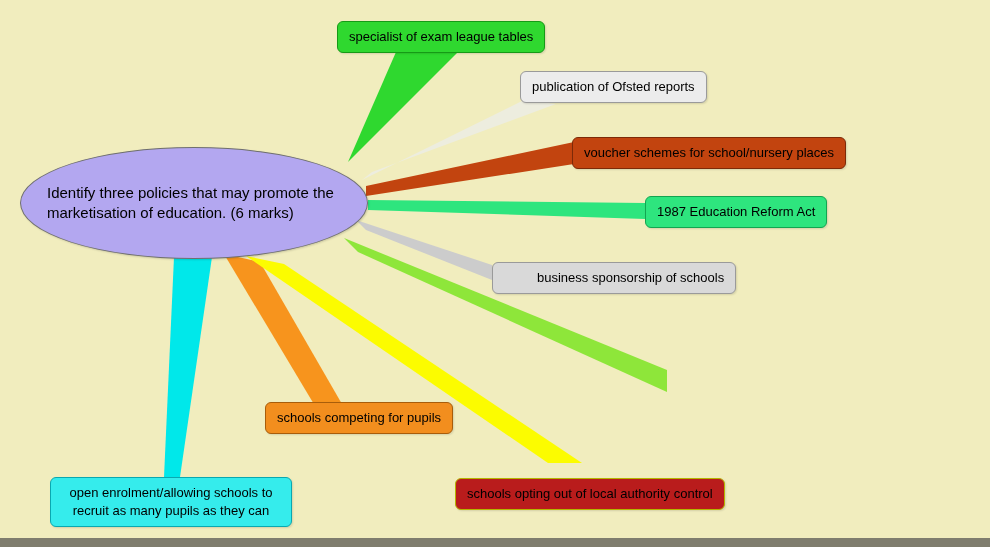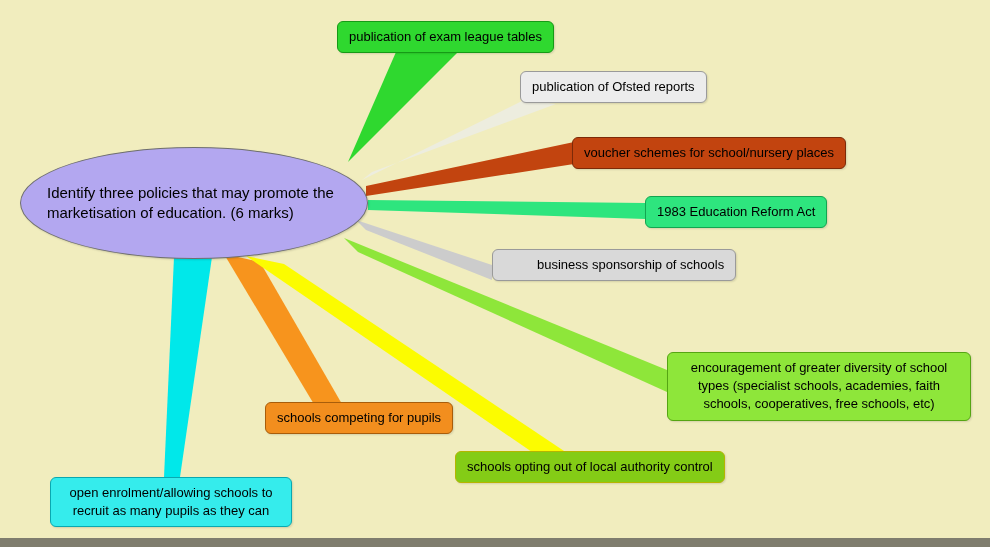--- a/index.html
+++ b/index.html
@@ -50,32 +50,31 @@
     <polygon points="368,200 645,203 645,219 368,210" fill="#2ee57e"></polygon>
     <polygon points="356,220 492,265 492,280 366,230" fill="#cccccc"></polygon>
     <polygon points="344,238 667,370 667,392 358,252" fill="#8ee63a"></polygon>
     <polygon points="224,254 318,411 346,411 260,262" fill="#f7941d"></polygon>
     <polygon points="246,256 548,463 582,463 284,264" fill="#fcfc00"></polygon>
     <polygon points="174,257 164,477 180,477 212,257" fill="#00e8ea"></polygon>
   </svg>
 
   <div class="center-ellipse" style="background: rgb(179, 167, 240); border-color: rgb(111, 111, 111); color: rgb(0, 0, 0);">Identify three policies that may promote the marketisation of education. (6 marks)</div>
 
-  <div class="node single" style="left: 337px; top: 21px; background: rgb(47, 216, 47); border-color: rgb(22, 154, 22); color: rgb(0, 0, 0);">publication of exam league tables</div>
+  <div class="node single" style="left: 337px; top: 21px; background: rgb(47, 216, 47); border-color: rgb(22, 154, 22); color: rgb(0, 0, 0);">specialist of exam league tables</div>
 
   <div class="node single" style="left: 520px; top: 71px; background: rgb(236, 236, 236); border-color: rgb(154, 154, 154); color: rgb(0, 0, 0);">publication of Ofsted reports</div>
 
   <div class="node single" style="left: 572px; top: 137px; background: rgb(194, 68, 15); border-color: rgb(125, 42, 8); color: rgb(0, 0, 0);">voucher schemes for school/nursery places</div>
 
-  <div class="node single" style="left: 645px; top: 196px; background: rgb(46, 229, 126); border-color: rgb(18, 165, 81); color: rgb(0, 0, 0);">1983 Education Reform Act</div>
+  <div class="node single" style="left: 645px; top: 196px; background: rgb(46, 229, 126); border-color: rgb(18, 165, 81); color: rgb(0, 0, 0);">1987 Education Reform Act</div>
 
-  <div class="node single" style="left: 492px; top: 249px; background: rgb(217, 217, 217); border-color: rgb(154, 154, 154); color: rgb(0, 0, 0); padding-left: 44px;">business sponsorship of schools</div>
+  <div class="node single" style="left: 492px; top: 262px; background: rgb(217, 217, 217); border-color: rgb(154, 154, 154); color: rgb(0, 0, 0); padding-left: 44px;">business sponsorship of schools</div>
 
-  <div class="node" style="left: 667px; top: 352px; width: 304px; background: rgb(142, 230, 58); border-color: rgb(85, 165, 19); color: rgb(0, 0, 0);">encouragement of greater diversity of school types (specialist schools, academies, faith schools, cooperatives, free schools, etc)</div>
 
   <div class="node single" style="left: 265px; top: 402px; background: rgb(242, 142, 30); border-color: rgb(168, 93, 10); color: rgb(0, 0, 0);">schools competing for pupils</div>
 
-  <div class="node single" style="left: 455px; top: 451px; background: #84cc16; border-color: rgb(181, 181, 0); color: rgb(0, 0, 0);">schools opting out of local authority control</div>
+  <div class="node single" style="left: 455px; top: 478px; background: #b91c1c; border-color: rgb(181, 181, 0); color: rgb(0, 0, 0);">schools opting out of local authority control</div>
 
   <div class="node" style="left: 50px; top: 477px; width: 242px; background: rgb(53, 236, 236); border-color: rgb(10, 168, 176); color: rgb(0, 0, 0);">open enrolment/allowing schools to recruit as many pupils as they can</div>
 
   <div class="bottom-bar" style="background: rgb(127, 125, 110);"></div>
 </div>
 
 </body></html>

